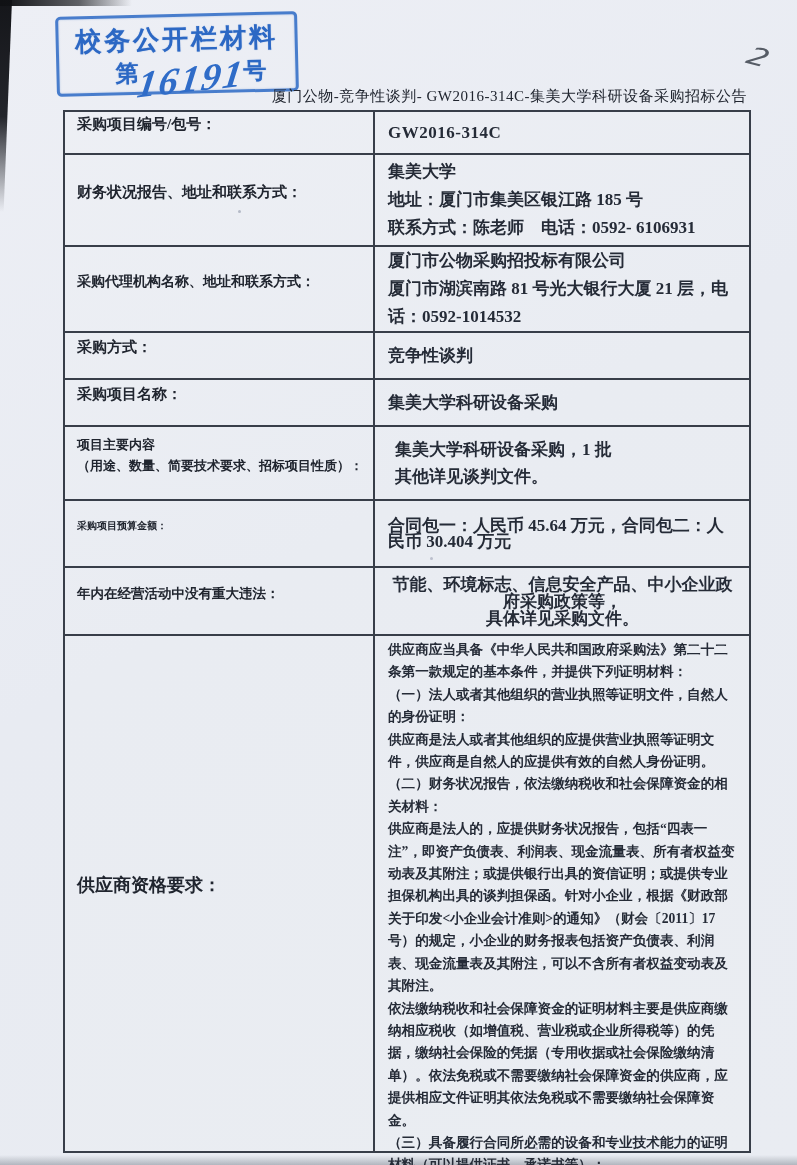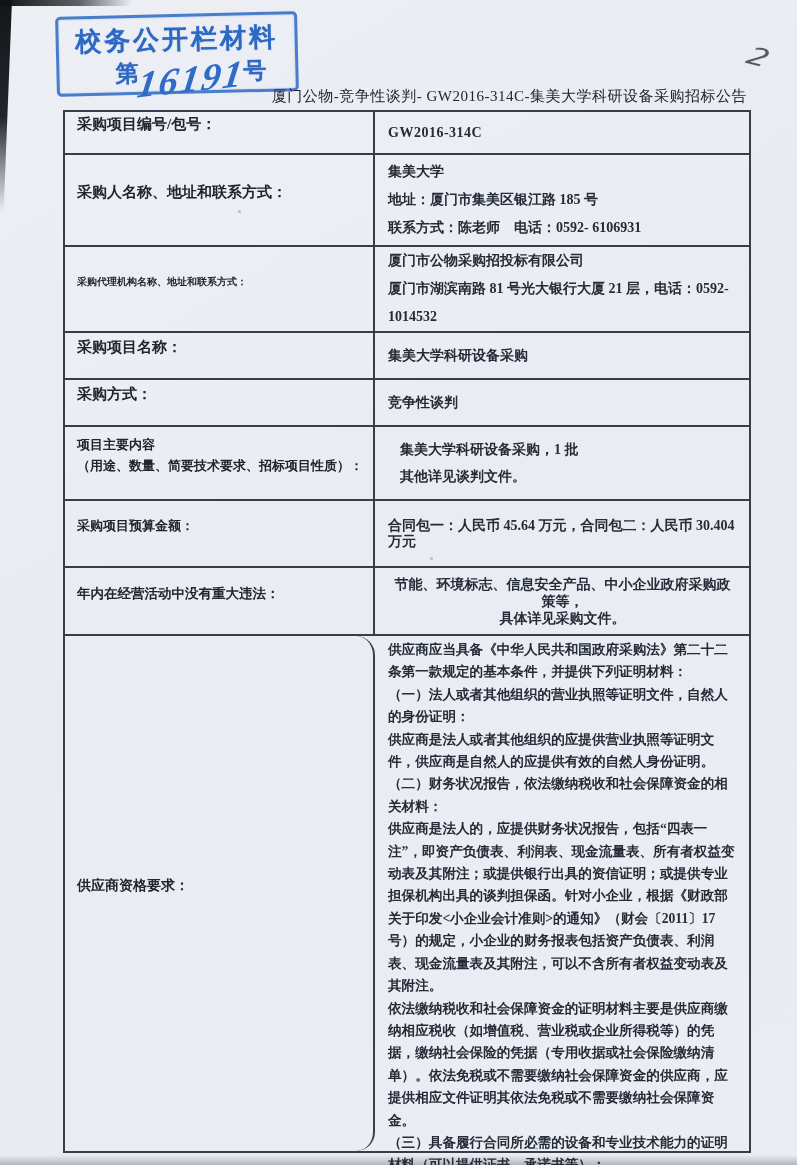--- a/index.html
+++ b/index.html
@@ -91,33 +91,33 @@
     width:286px;flex:0 0 286px;
     border-right:2px solid #383e49;
     display:flex;align-items:center;
     padding:0 10px 16px 12px;
     font-weight:bold;font-size:15px;color:#20252f;
     white-space:pre-line;line-height:21px;
   }
   .cell-r{
     flex:1;display:flex;align-items:center;
     padding:3px 12px 3px 13px;
-    font-weight:600;font-size:14px;color:#252b37;
+    font-weight:600;font-size:17px;color:#252b37;
     white-space:pre-line;line-height:28px;
   }
   .r1{height:41px;}  .r1 .cell-r{letter-spacing:0.5px;}
   .r2{height:90px;}
-  .r3{height:84px;}  .r3 .cell-l{font-size:10px;}
+  .r3{height:84px;}  .r3 .cell-l{font-size:14px;}
   .r4{height:45px;}
   .r5{height:45px;}
-  .r6{height:72px;}  .r6 .cell-l{font-size:13px;}  .r6 .cell-r{line-height:27px;margin-left:12px;}
-  .r7{height:65px;}  .r7 .cell-l{font-size:13px;} .r7 .cell-r{line-height:16px;}
+  .r6{height:72px;gap:7px;}  .r6 .cell-l{font-size:13px;}  .r6 .cell-r{line-height:27px;}
+  .r7{height:65px;}  .r7 .cell-l{font-size:10px;} .r7 .cell-r{line-height:16px;}
   .r8{height:66px;}  .r8 .cell-l{font-size:13.5px;} .r8 .cell-r{line-height:17px;text-align:center;}
   .r9{height:515px;}
-  .r9 .cell-l{font-size:14px;border-radius:19px;}
+  .r9 .cell-l{font-size:18px;}
   .r9 .cell-r{
     align-items:flex-start;
     line-height:22.4px;font-size:13.6px;
   }
 </style>
 </head>
 <body>
 
 <div class="page">
 
@@ -138,40 +138,40 @@
   <div class="doc-title">厦门公物-竞争性谈判- GW2016-314C-集美大学科研设备采购招标公告</div>
 
   <div class="doc-table">
 
     <div class="row r1">
       <div class="cell-l">采购项目编号/包号：</div>
       <div class="cell-r">GW2016-314C</div>
     </div>
 
     <div class="row r2">
-      <div class="cell-l">采购人名称、地址和联系方式：</div>
+      <div class="cell-l">财务状况报告、地址和联系方式：</div>
       <div class="cell-r">集美大学
 地址：厦门市集美区银江路 185 号
 联系方式：陈老师　电话：0592- 6106931</div>
     </div>
 
     <div class="row r3">
       <div class="cell-l">采购代理机构名称、地址和联系方式：</div>
       <div class="cell-r">厦门市公物采购招投标有限公司
 厦门市湖滨南路 81 号光大银行大厦 21 层，电话：0592-1014532</div>
     </div>
 
+    <div class="row r5">
+      <div class="cell-l">采购方式：</div>
+      <div class="cell-r">竞争性谈判</div>
+    </div>
+
     <div class="row r4">
       <div class="cell-l">采购项目名称：</div>
       <div class="cell-r">集美大学科研设备采购</div>
-    </div>
-
-    <div class="row r5">
-      <div class="cell-l">采购方式：</div>
-      <div class="cell-r">竞争性谈判</div>
     </div>
 
     <div class="row r6">
       <div class="cell-l">项目主要内容
 （用途、数量、简要技术要求、招标项目性质）：</div>
       <div class="cell-r">集美大学科研设备采购，1 批
 其他详见谈判文件。</div>
     </div>
 
     <div class="row r7">

